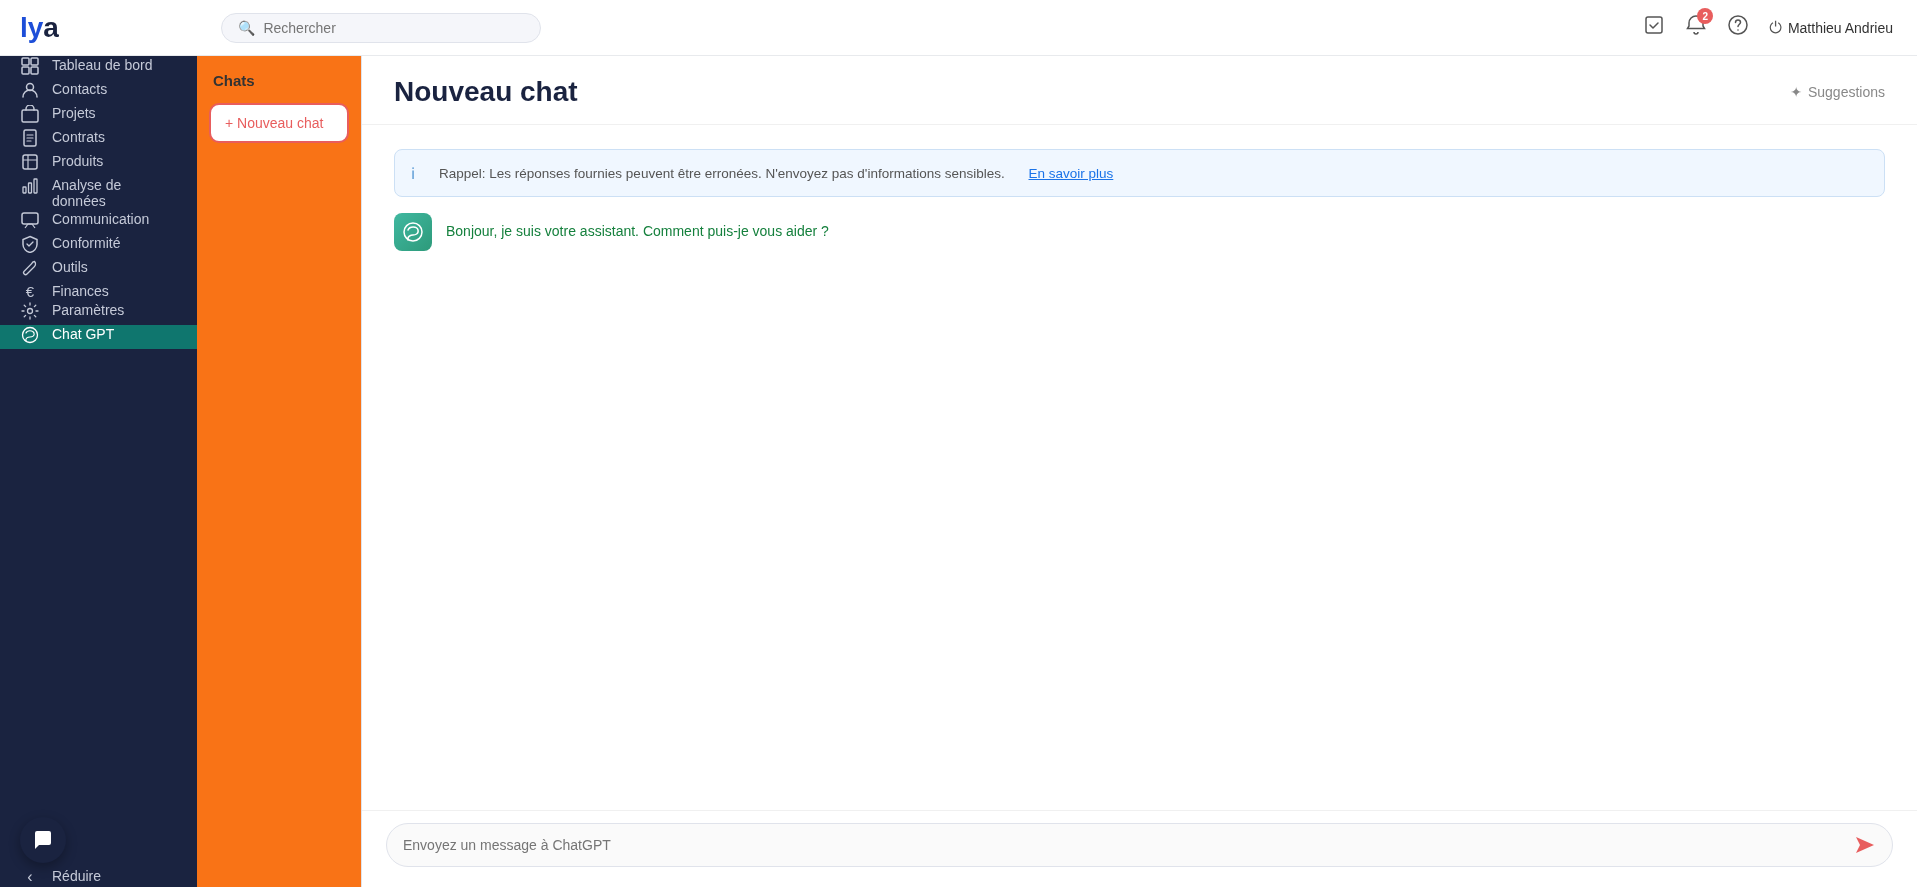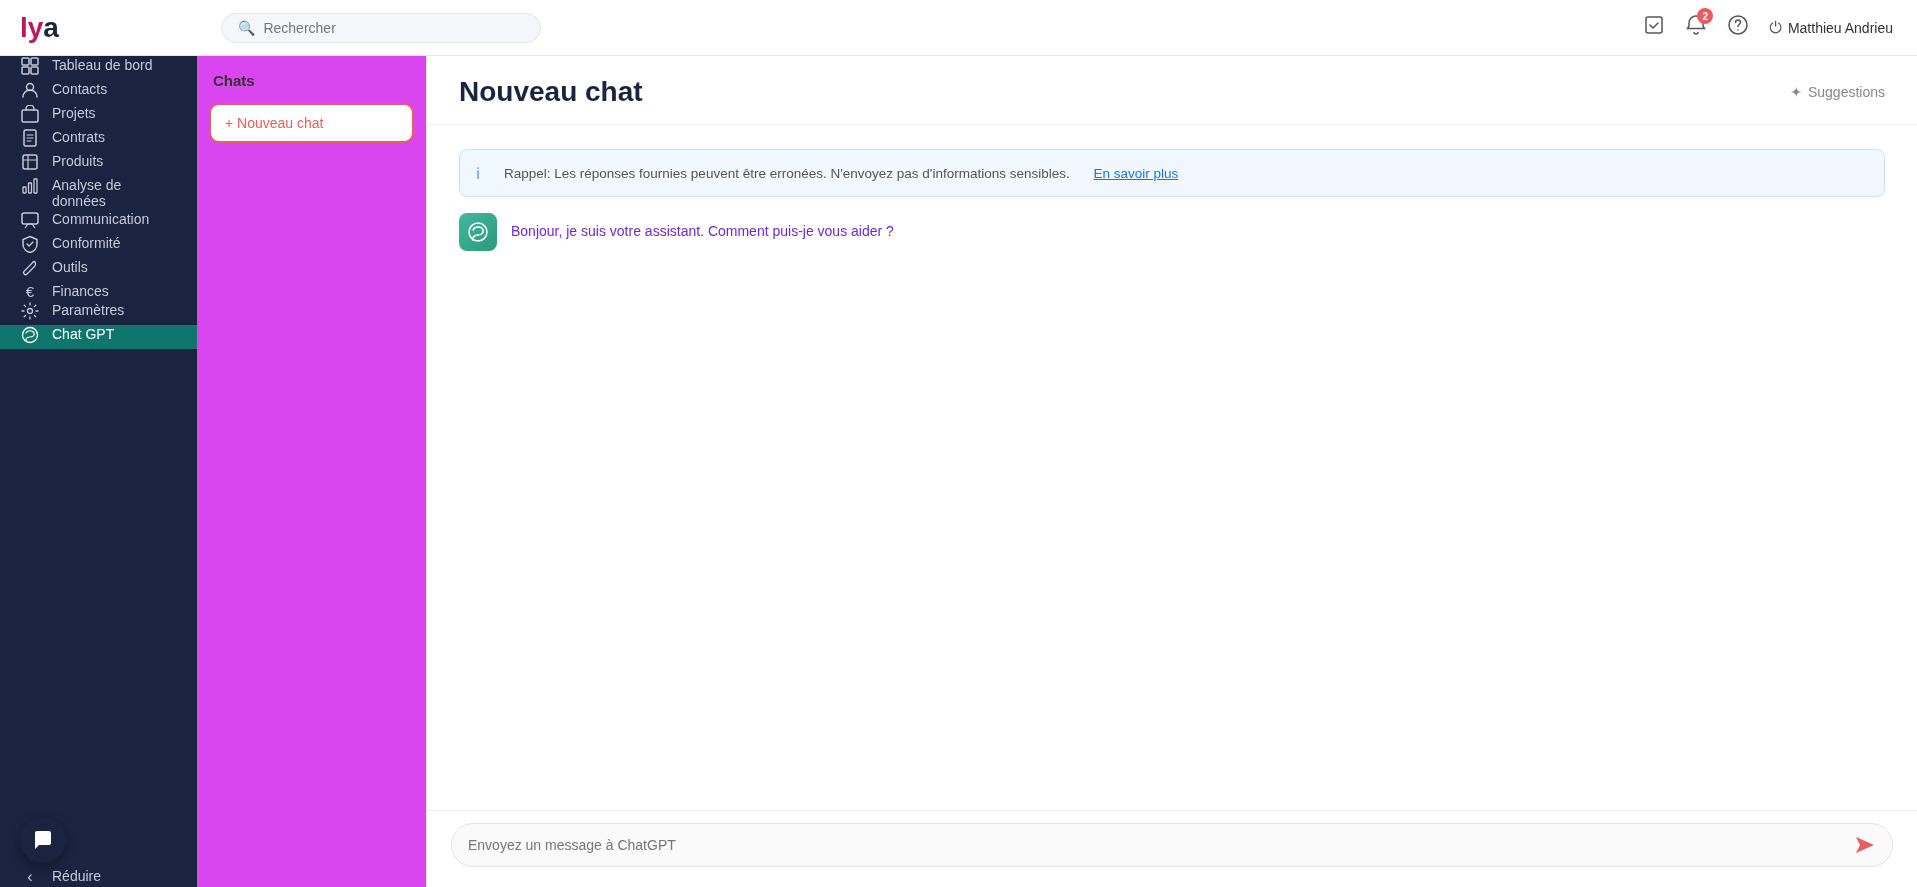--- a/index.html
+++ b/index.html
@@ -121,22 +121,22 @@
       color: #fff;
     }
     .sidebar-item .item-icon { font-size: 16px; min-width: 20px; text-align: center; }
     .sidebar-bottom {
       margin-top: auto;
     }
     .sidebar-item.reduce { color: #c5cad8; }
 
     
     .chat-list-panel {
-      width: 230px;
-      background: #d946ef;
+      width: 165px;
+      background: #f97316;
       border-right: 1px solid #e0e3eb;
       display: flex;
       flex-direction: column;
       padding-top: 0;
       flex-shrink: 0;
     }
     .chat-list-header {
       padding: 16px 16px 10px 16px;
       font-size: 15px;
       font-weight: 600;
@@ -222,21 +222,21 @@
       border-radius: 8px;
       display: flex;
       align-items: center;
       justify-content: center;
       flex-shrink: 0;
       font-size: 20px;
       color: #fff;
     }
     .assistant-bubble {
       font-size: 14px;
-      color: #6d28d9;
+      color: #15803d;
       line-height: 1.5;
       padding-top: 8px;
     }
 
     
     .chat-input-area {
       padding: 12px 24px 20px 24px;
       background: #fff;
       border-top: 1px solid #f0f0f0;
     }
@@ -285,21 +285,21 @@
       box-shadow: 0 4px 12px rgba(0,0,0,0.3);
       z-index: 100;
     }
   </style>
 </head>
 <body>
 
 <div class="topbar">
   <div class="topbar-left">
     <div class="logo-text">
-      <span style="color:#be185d">ly</span><span style="color:#1a2340">a</span>
+      <span style="color:#1d4ed8">ly</span><span style="color:#1a2340">a</span>
     </div>
   </div>
   <div class="topbar-center">
     <div class="search-box">
       <span class="search-icon-svg">🔍</span>
       <input type="text" placeholder="Rechercher" style="">
     </div>
   </div>
   <div class="topbar-right">
     <div class="topbar-icon">

